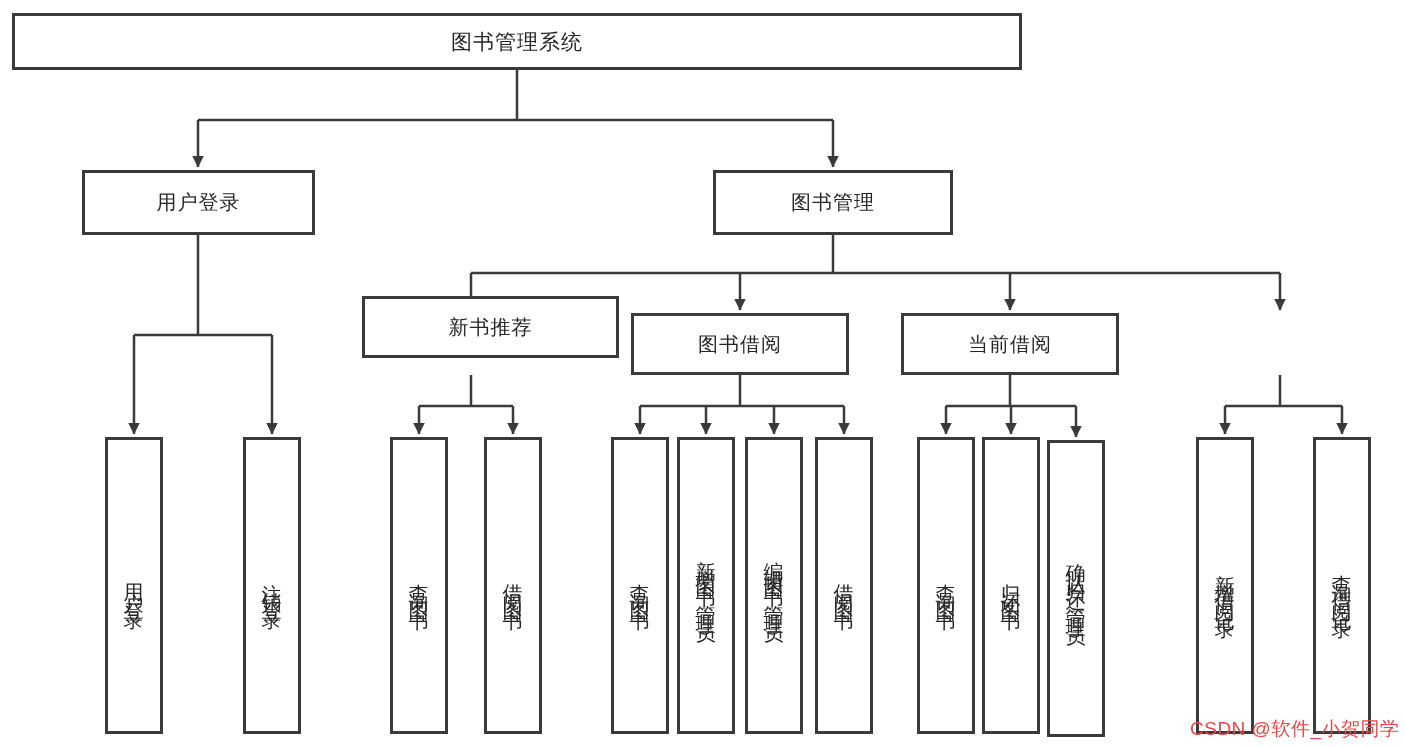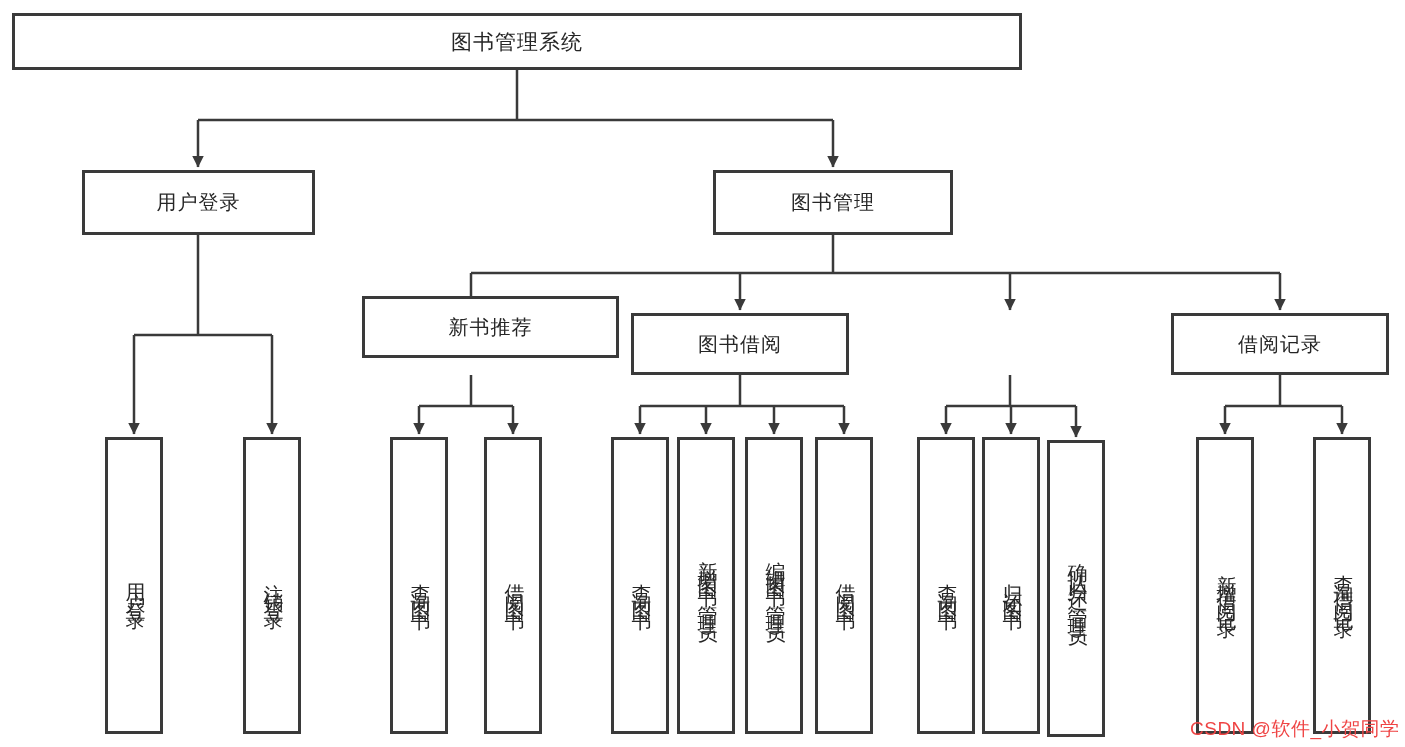--- a/index.html
+++ b/index.html
@@ -24,21 +24,20 @@
   }
   .node {
     position: absolute;
     box-sizing: border-box;
     border: 3px solid #3a3a3a;
     background: #ffffff;
     display: flex;
     align-items: center;
     justify-content: center;
     color: #262626;
-    font-family: Liberation Mono, monospace;
   }
   .h-node { font-size: 20px; letter-spacing: 1px; }
   .root-node { font-size: 21px; letter-spacing: 1px; }
   .v-node {
     writing-mode: vertical-rl;
     font-size: 20px;
     letter-spacing: 9px;
     line-height: 1;
   }
   .watermark {
@@ -98,21 +97,21 @@
     <path class="connector" d="M1342,406 V434" marker-end="url(#arrow)"></path>
   </svg>
 
   <div class="node root-node" style="left:12px; top:13px; width:1010px; height:57px;">图书管理系统</div>
 
   <div class="node h-node" style="left:82px; top:170px; width:233px; height:65px;">用户登录</div>
   <div class="node h-node" style="left:713px; top:170px; width:240px; height:65px;text-align:center;">图书管理</div>
 
   <div class="node h-node" style="left:362px; top:296px; width:257px; height:62px;">新书推荐</div>
   <div class="node h-node" style="left:631px; top:313px; width:218px; height:62px;">图书借阅</div>
-  <div class="node h-node" style="left:1171px; top:313px; width:218px; height:62px;">借阅记录</div>
+  <div class="node h-node" style="left:901px; top:313px; width:218px; height:62px;">当前借阅</div>
 
   <div class="node v-node" style="left:105px; top:437px; width:58px; height:297px;">用户登录</div>
   <div class="node v-node" style="left:243px; top:437px; width:58px; height:297px;">注销登录</div>
 
   <div class="node v-node" style="left:390px; top:437px; width:58px; height:297px;">查询图书</div>
   <div class="node v-node" style="left:484px; top:437px; width:58px; height:297px;">借阅图书</div>
 
   <div class="node v-node" style="left:611px; top:437px; width:58px; height:297px;">查询图书</div>
   <div class="node v-node" style="left:677px; top:437px; width:58px; height:297px;">新增图书（管理员）</div>
   <div class="node v-node" style="left:745px; top:437px; width:58px; height:297px;">编辑图书（管理员）</div>

